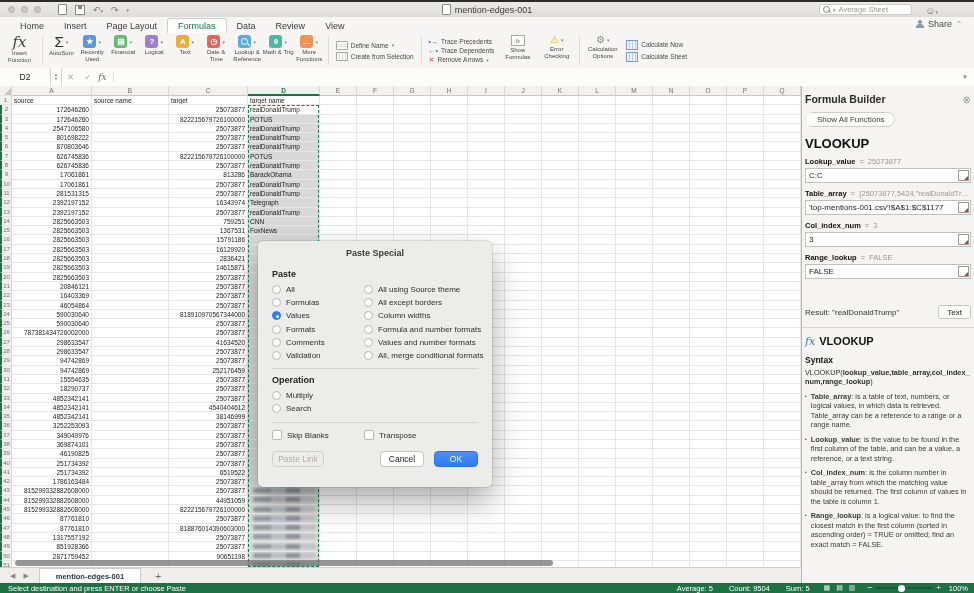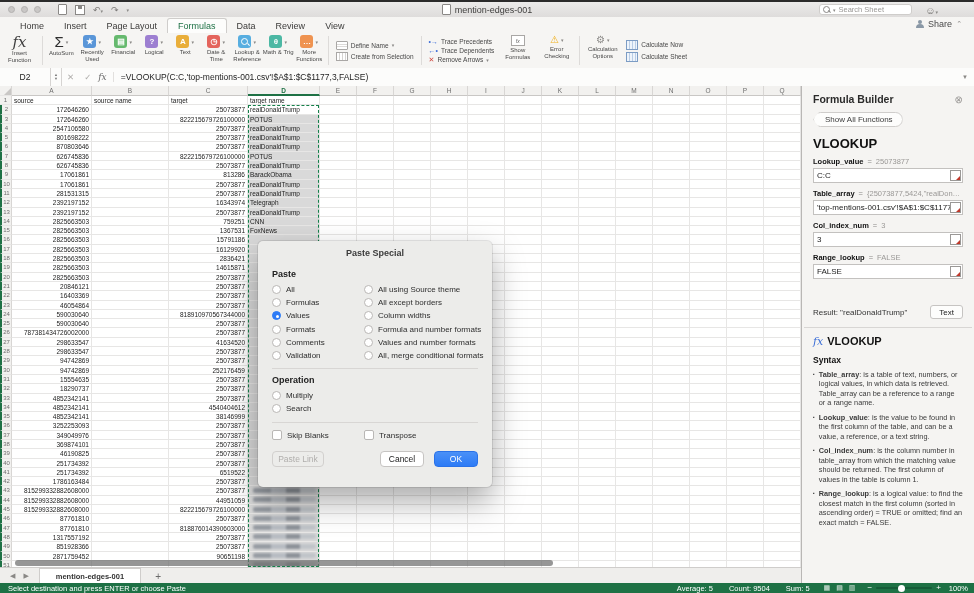--- a/index.html
+++ b/index.html
@@ -109,21 +109,21 @@
   #status-msg{margin-left:8px;white-space:nowrap;}
   #stats{margin-left:auto;display:flex;gap:16px;margin-right:14px;}
   #viewicons{display:flex;gap:6px;font-size:7px;color:#dfe9e2;margin-right:12px;}
   #zoomctl{display:flex;align-items:center;gap:4px;margin-right:8px;}
   #zoomctl .sym{font-size:8px;line-height:8px;}
   #ztrack{width:56px;height:2px;background:#155c38;border-radius:1px;position:relative;}
   #zknob{position:absolute;left:22px;top:-2.5px;width:7px;height:7px;border-radius:50%;background:#fff;}
   #zoompct{font-size:7.5px;margin-right:6px;}
   
   #panel{position:absolute;left:801px;top:86px;width:173px;height:497px;background:#f5f4f2;
-    border-left:1px solid #b9b7b5;box-sizing:border-box;padding:7px 11px;overflow:hidden;}
+    border-left:1px solid #b9b7b5;box-sizing:border-box;padding:7px 3px;overflow:hidden;}
   #panel-hdr{display:flex;align-items:center;}
   #panel-title{font-size:10.5px;font-weight:bold;color:#2b2b2b;}
   #panel-close{margin-left:auto;color:#9a9896;font-size:10px;}
   #showall{margin-top:7px;display:inline-block;background:#fdfdfc;border:1px solid #cfcdcb;
     border-radius:8px;padding:2px 9px 2px 11px;font-size:8px;color:#3c3c3c;
     clip-path:polygon(6px 0,100% 0,100% 100%,6px 100%,0 50%);}
   #pfunc{font-size:13px;font-weight:bold;margin:9px 0 2px;color:#111;}
   .pf{margin-top:6px;}
   .pf-top{display:flex;align-items:baseline;gap:4px;font-size:7.5px;}
   .pf-top b{color:#111;}
@@ -183,21 +183,21 @@
       <span class="doc-ic"></span>
       <span class="save-ic"></span>
       <span>↶<span class="caret">▾</span></span>
       <span>↷</span>
       <span class="caret">▾</span>
     </div>
     <div id="tb-title"><span class="doc-ic"></span><span>mention-edges-001</span></div>
     <div id="searchbox">
       <span class="mag"></span>
       <span class="caret">▾</span>
-      <span class="ph">Search Sheet</span>
+      <span class="ph">Average Sheet</span>
     </div>
     <div id="smiley">☺<span class="caret">▾</span></div>
   </div>
 
   <div id="tabrow">
     <div id="tabs">
         <span class="rtab">Home</span>
         <span class="rtab">Insert</span>
         <span class="rtab">Page Layout</span>
         <span class="rtab active">Formulas</span>
@@ -348,21 +348,20 @@
 
   <div id="fbar">
     <div id="namebox">D2</div>
     <div id="stepper">
         <span>▲</span>
         <span>▼</span>
       </div>
     <span class="fbtn">✕</span>
     <span class="fbtn">✓</span>
     <span id="fb-fx">fx</span>
-    <span id="fb-formula">=VLOOKUP(C:C,'top-mentions-001.csv'!$A$1:$C$1177,3,FALSE)</span>
     <span id="fb-dd">▼</span>
   </div>
 
   <div id="gridwrap">
     <div id="gridrows">
         <div class="grow hdr">
           <div class="gc rowh" style="width: 12px;">
             <div id="corner-tri"></div>
           </div>
           <div class="gc colh" style="width: 80px;">A</div>
@@ -1482,20 +1481,21 @@
     <div id="resultrow">
       <span>Result: "realDonaldTrump"</span>
       <span id="donebtn">Text</span>
     </div>
     <div id="pdivider"></div>
     <div id="fxrow">
       <span class="fxi">fx</span>
       <span class="fxn">VLOOKUP</span>
     </div>
     <div id="syntax-h">Syntax</div>
+    <div id="sig"><span>VLOOKUP(</span><b>lookup_value,table_array,col_index_num,range_lookup</b><span>)</span></div>
     <div id="pbullets">
         <div class="bullet">
           <span class="bdot">▪</span>
           <span><b>Table_array</b>: is a table of text, numbers, or logical values, in which data is retrieved. Table_array can be a reference to a range or a range name.</span>
         </div>
         <div class="bullet">
           <span class="bdot">▪</span>
           <span><b>Lookup_value</b>: is the value to be found in the first column of the table, and can be a value, a reference, or a text string.</span>
         </div>
         <div class="bullet">

